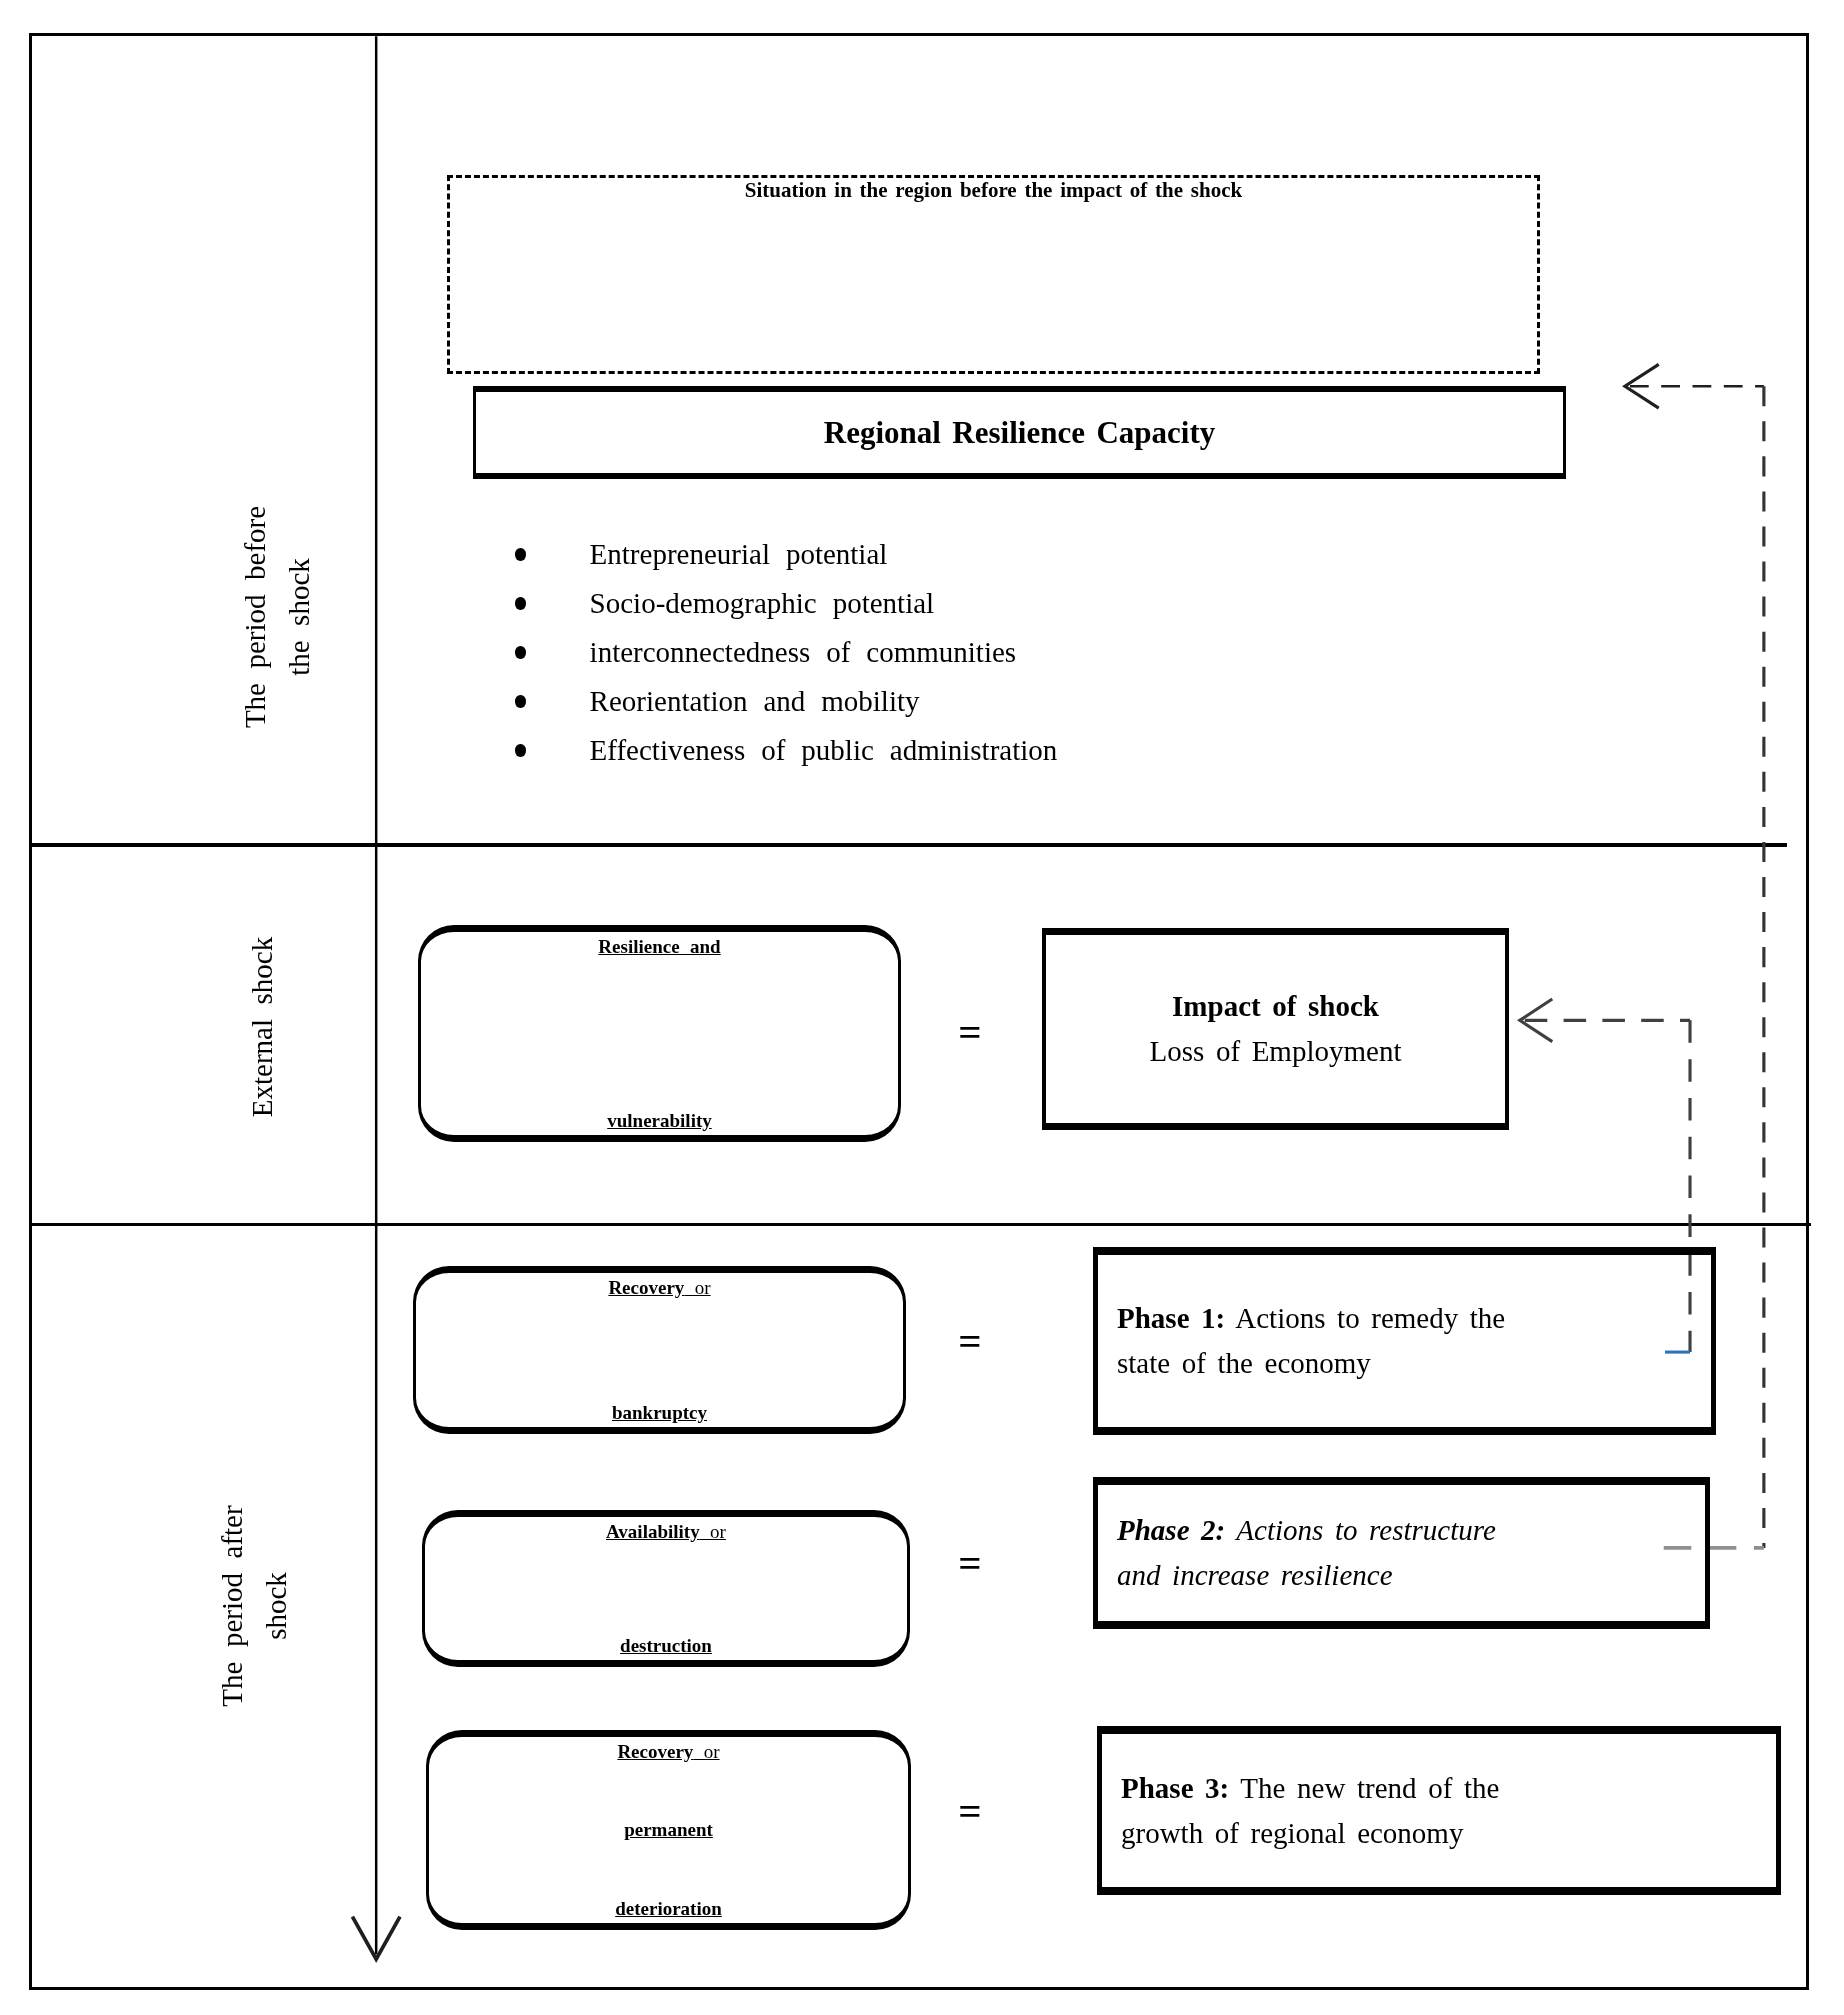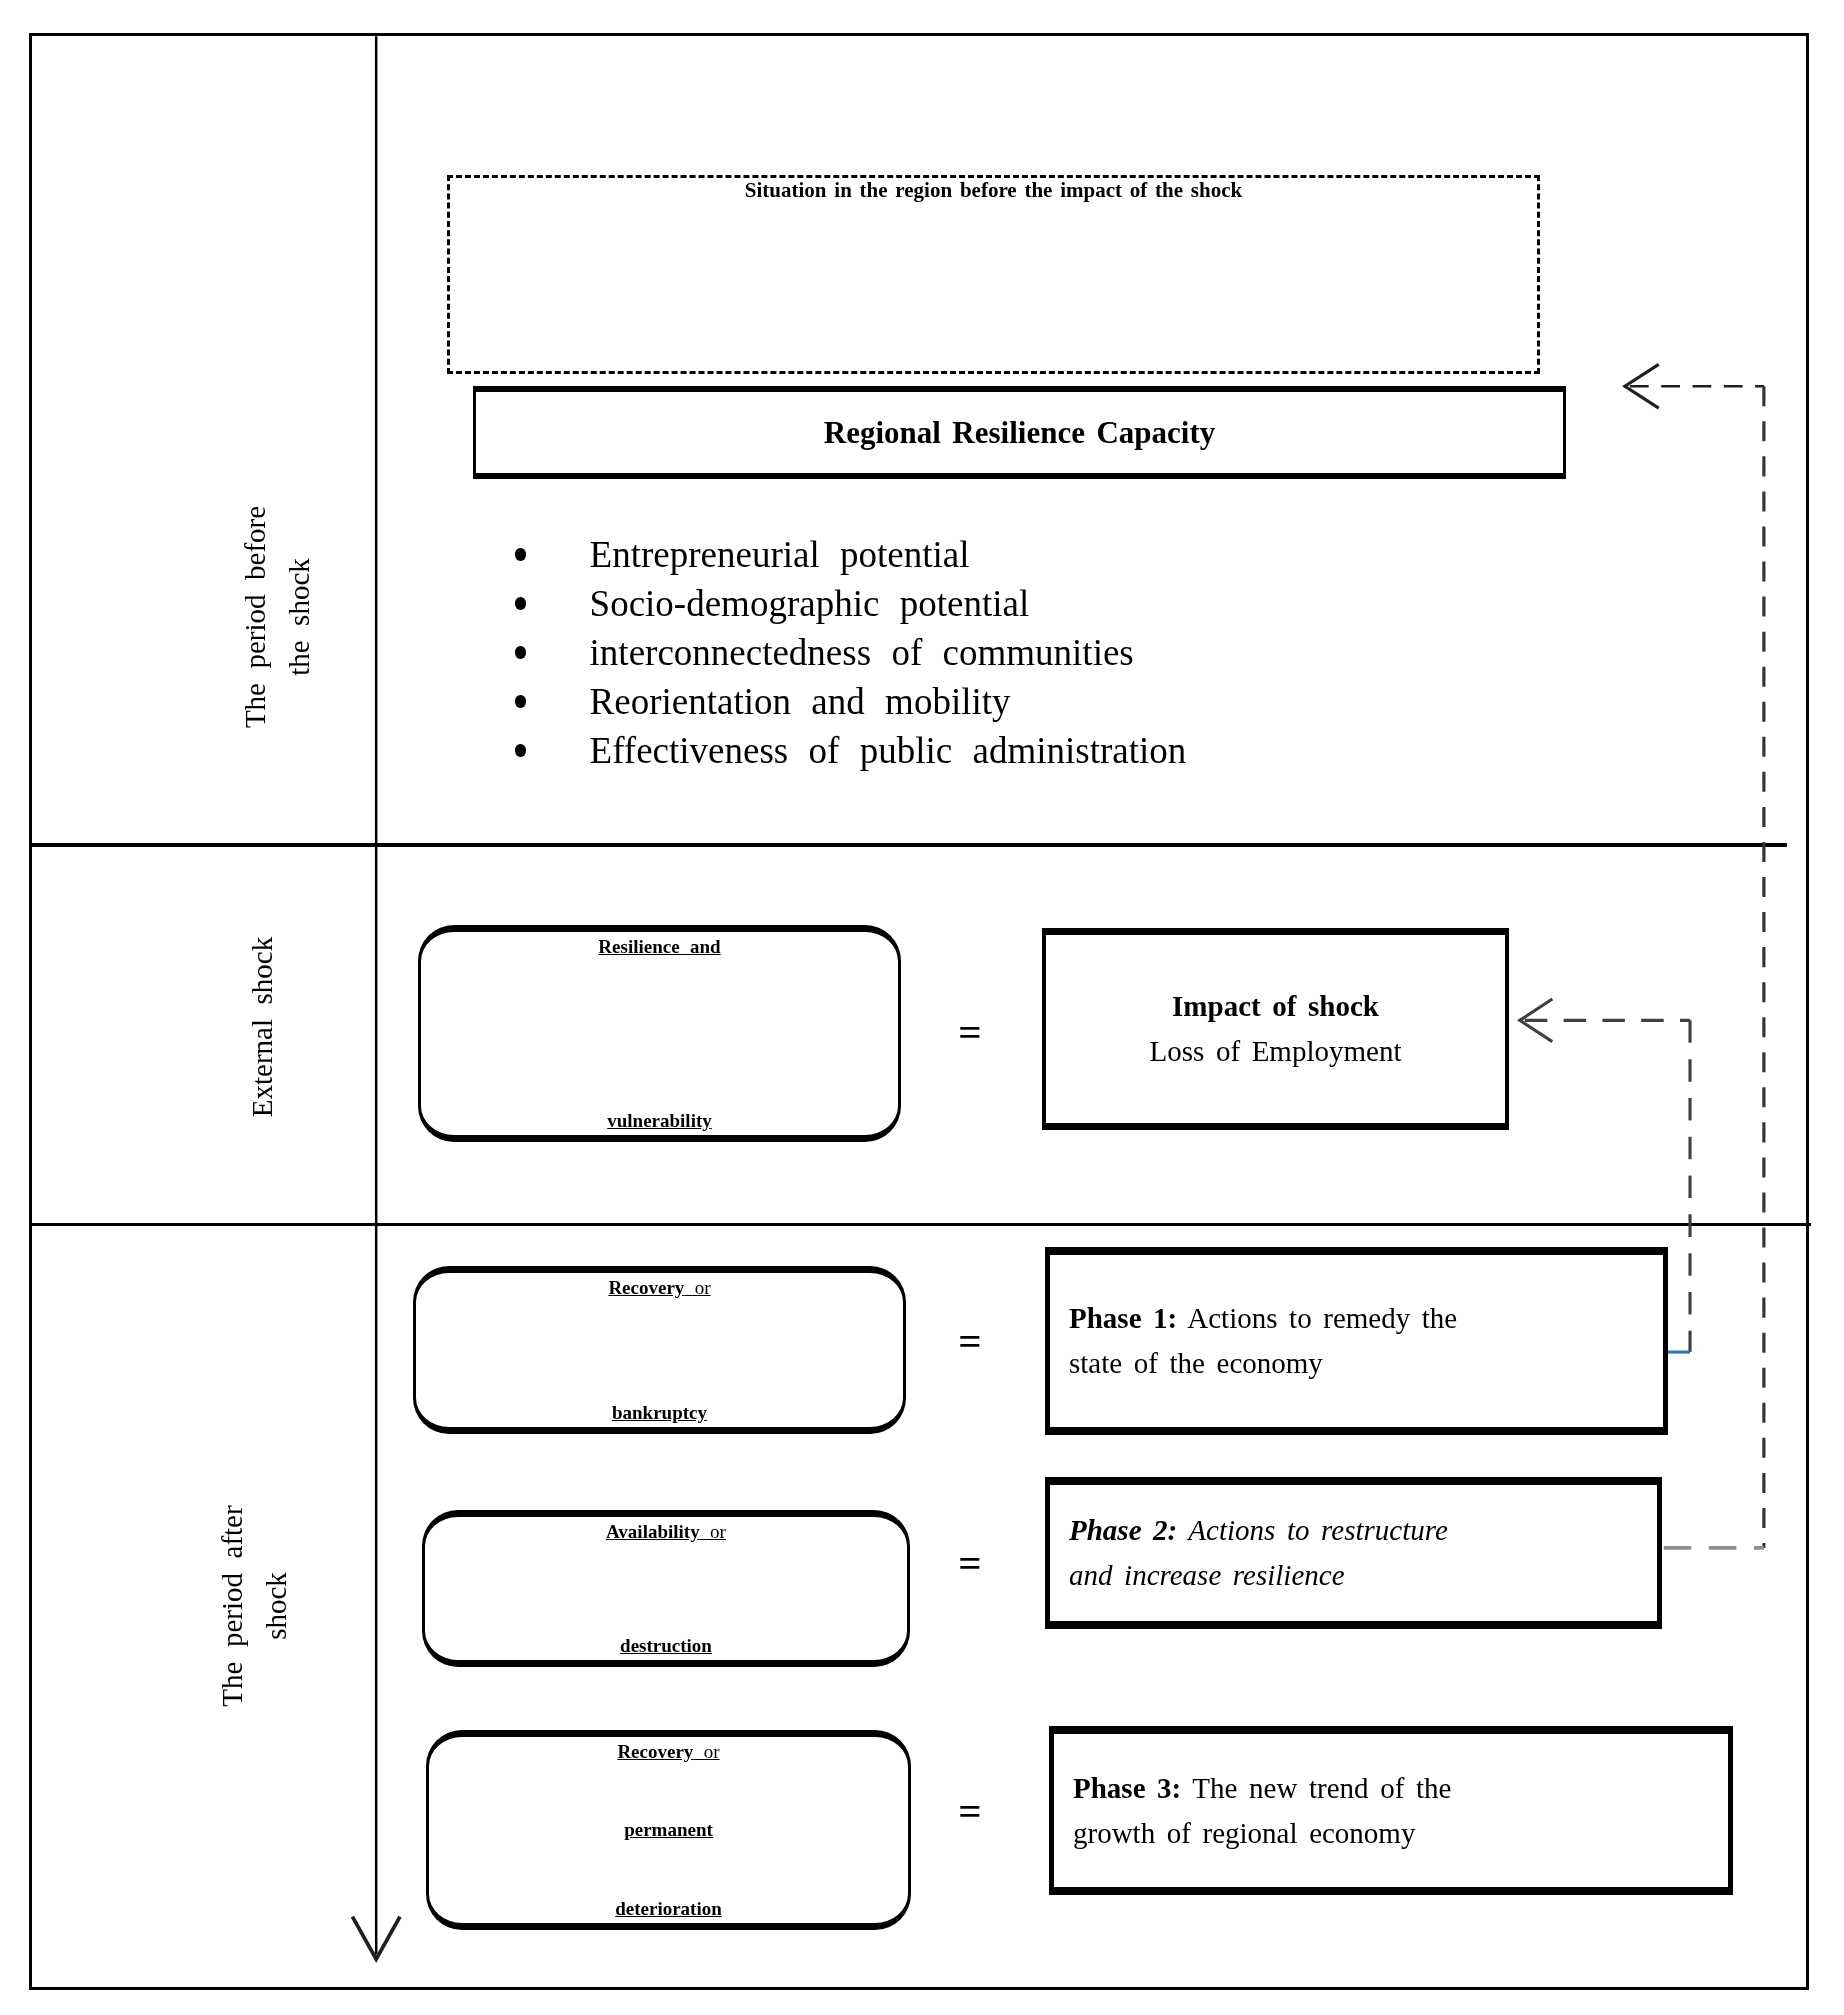--- a/index.html
+++ b/index.html
@@ -68,21 +68,21 @@
     box-sizing: border-box;
     font-weight: bold; font-size: 31px;
     word-spacing: 0.12em;
   }
 
   
   .bullets { left: 515px; top: 530px; width: 939px; }
   .bullet-item {
     display: flex; align-items: center;
     height: 49px;
-    font-size: 37px;
+    font-size: 29px;
     word-spacing: 0.3em;
   }
   .bullet-dot {
     width: 10.6px; height: 12.5px;
     border-radius: 50%;
     background: #000000;
     margin-right: 64px;
     flex: 0 0 auto;
   }
 
@@ -117,20 +117,21 @@
     display: flex; flex-direction: column;
     align-items: center; justify-content: center;
     text-align: center;
   }
   .phase-box {
     border-width: 8.1px 5px;
     display: flex; flex-direction: column;
     justify-content: center;
     padding-left: 19px; padding-right: 6.3px;
     text-align: left;
+    margin-left: 48px;
   }
   .phase-1 { left: 1045px; top: 1247px; width: 623px; height: 188px; }
   .phase-2 { left: 1045px; top: 1477px; width: 617px; height: 152px; font-style: italic; }
   .phase-3 { left: 1049px; top: 1726px; width: 684px; height: 169px; }
 
   .b { font-weight: bold; }
 
   
   .equals {
     transform: translate(-50%, -50%);

